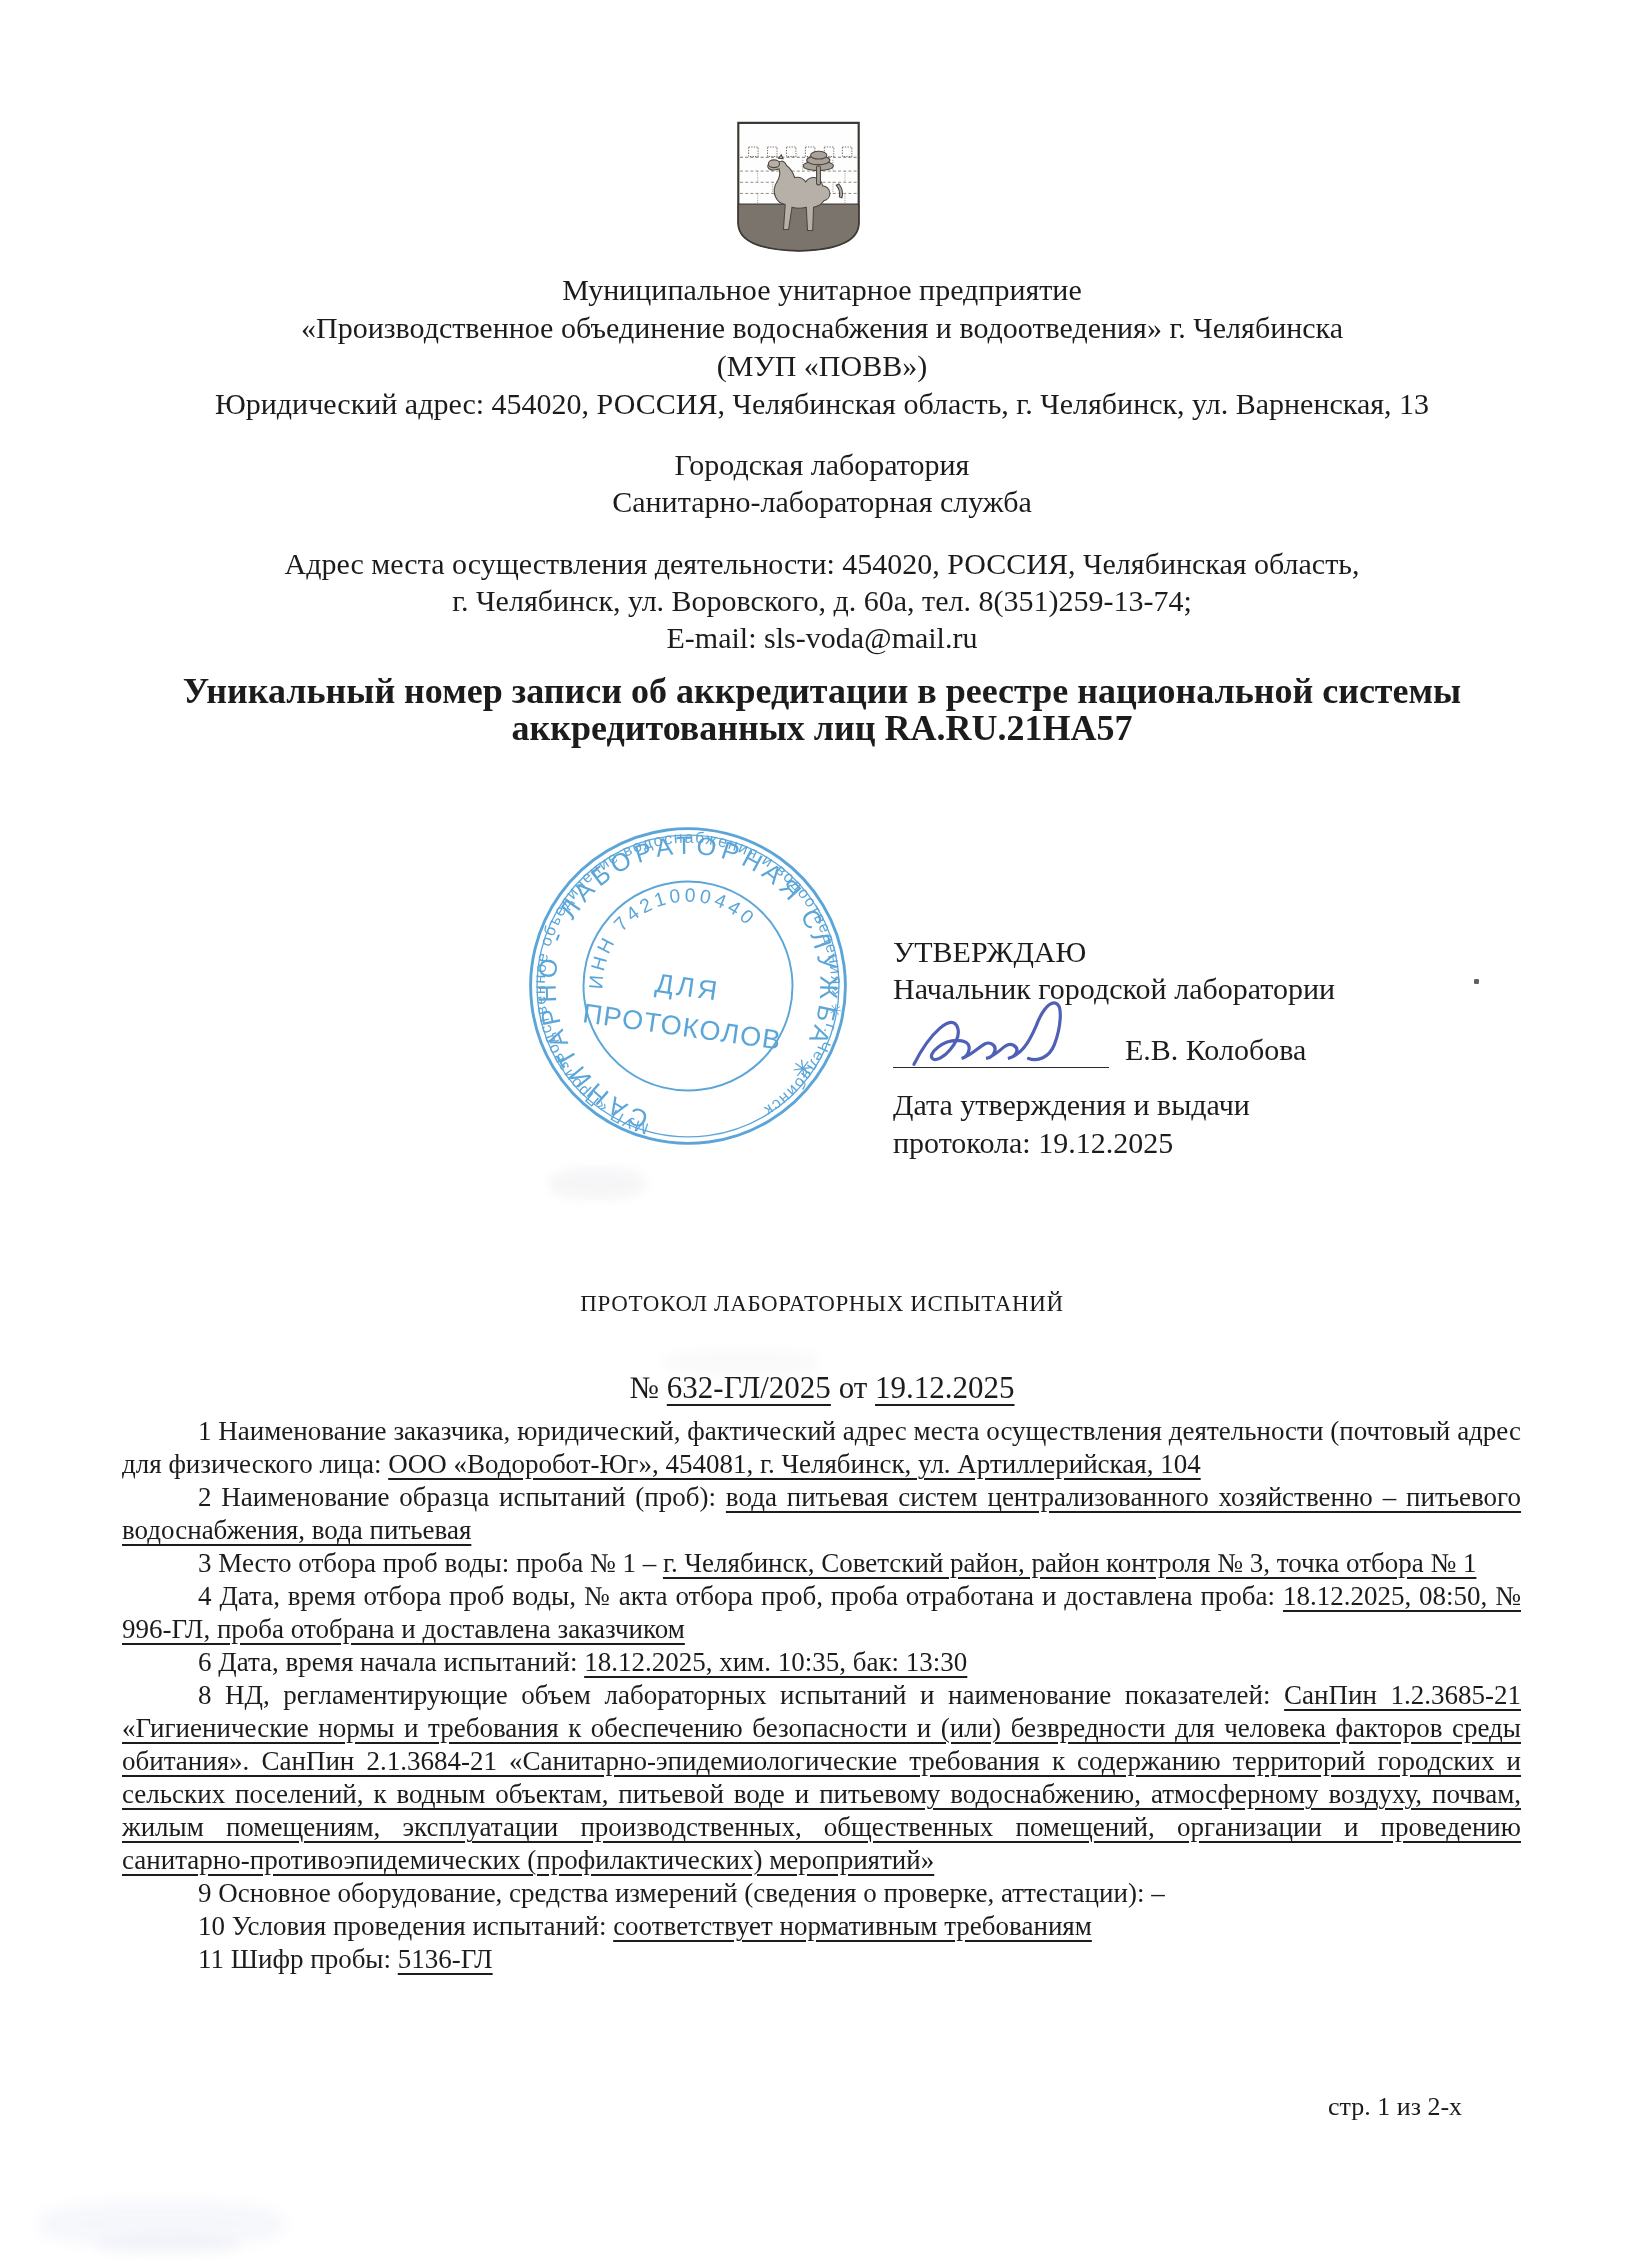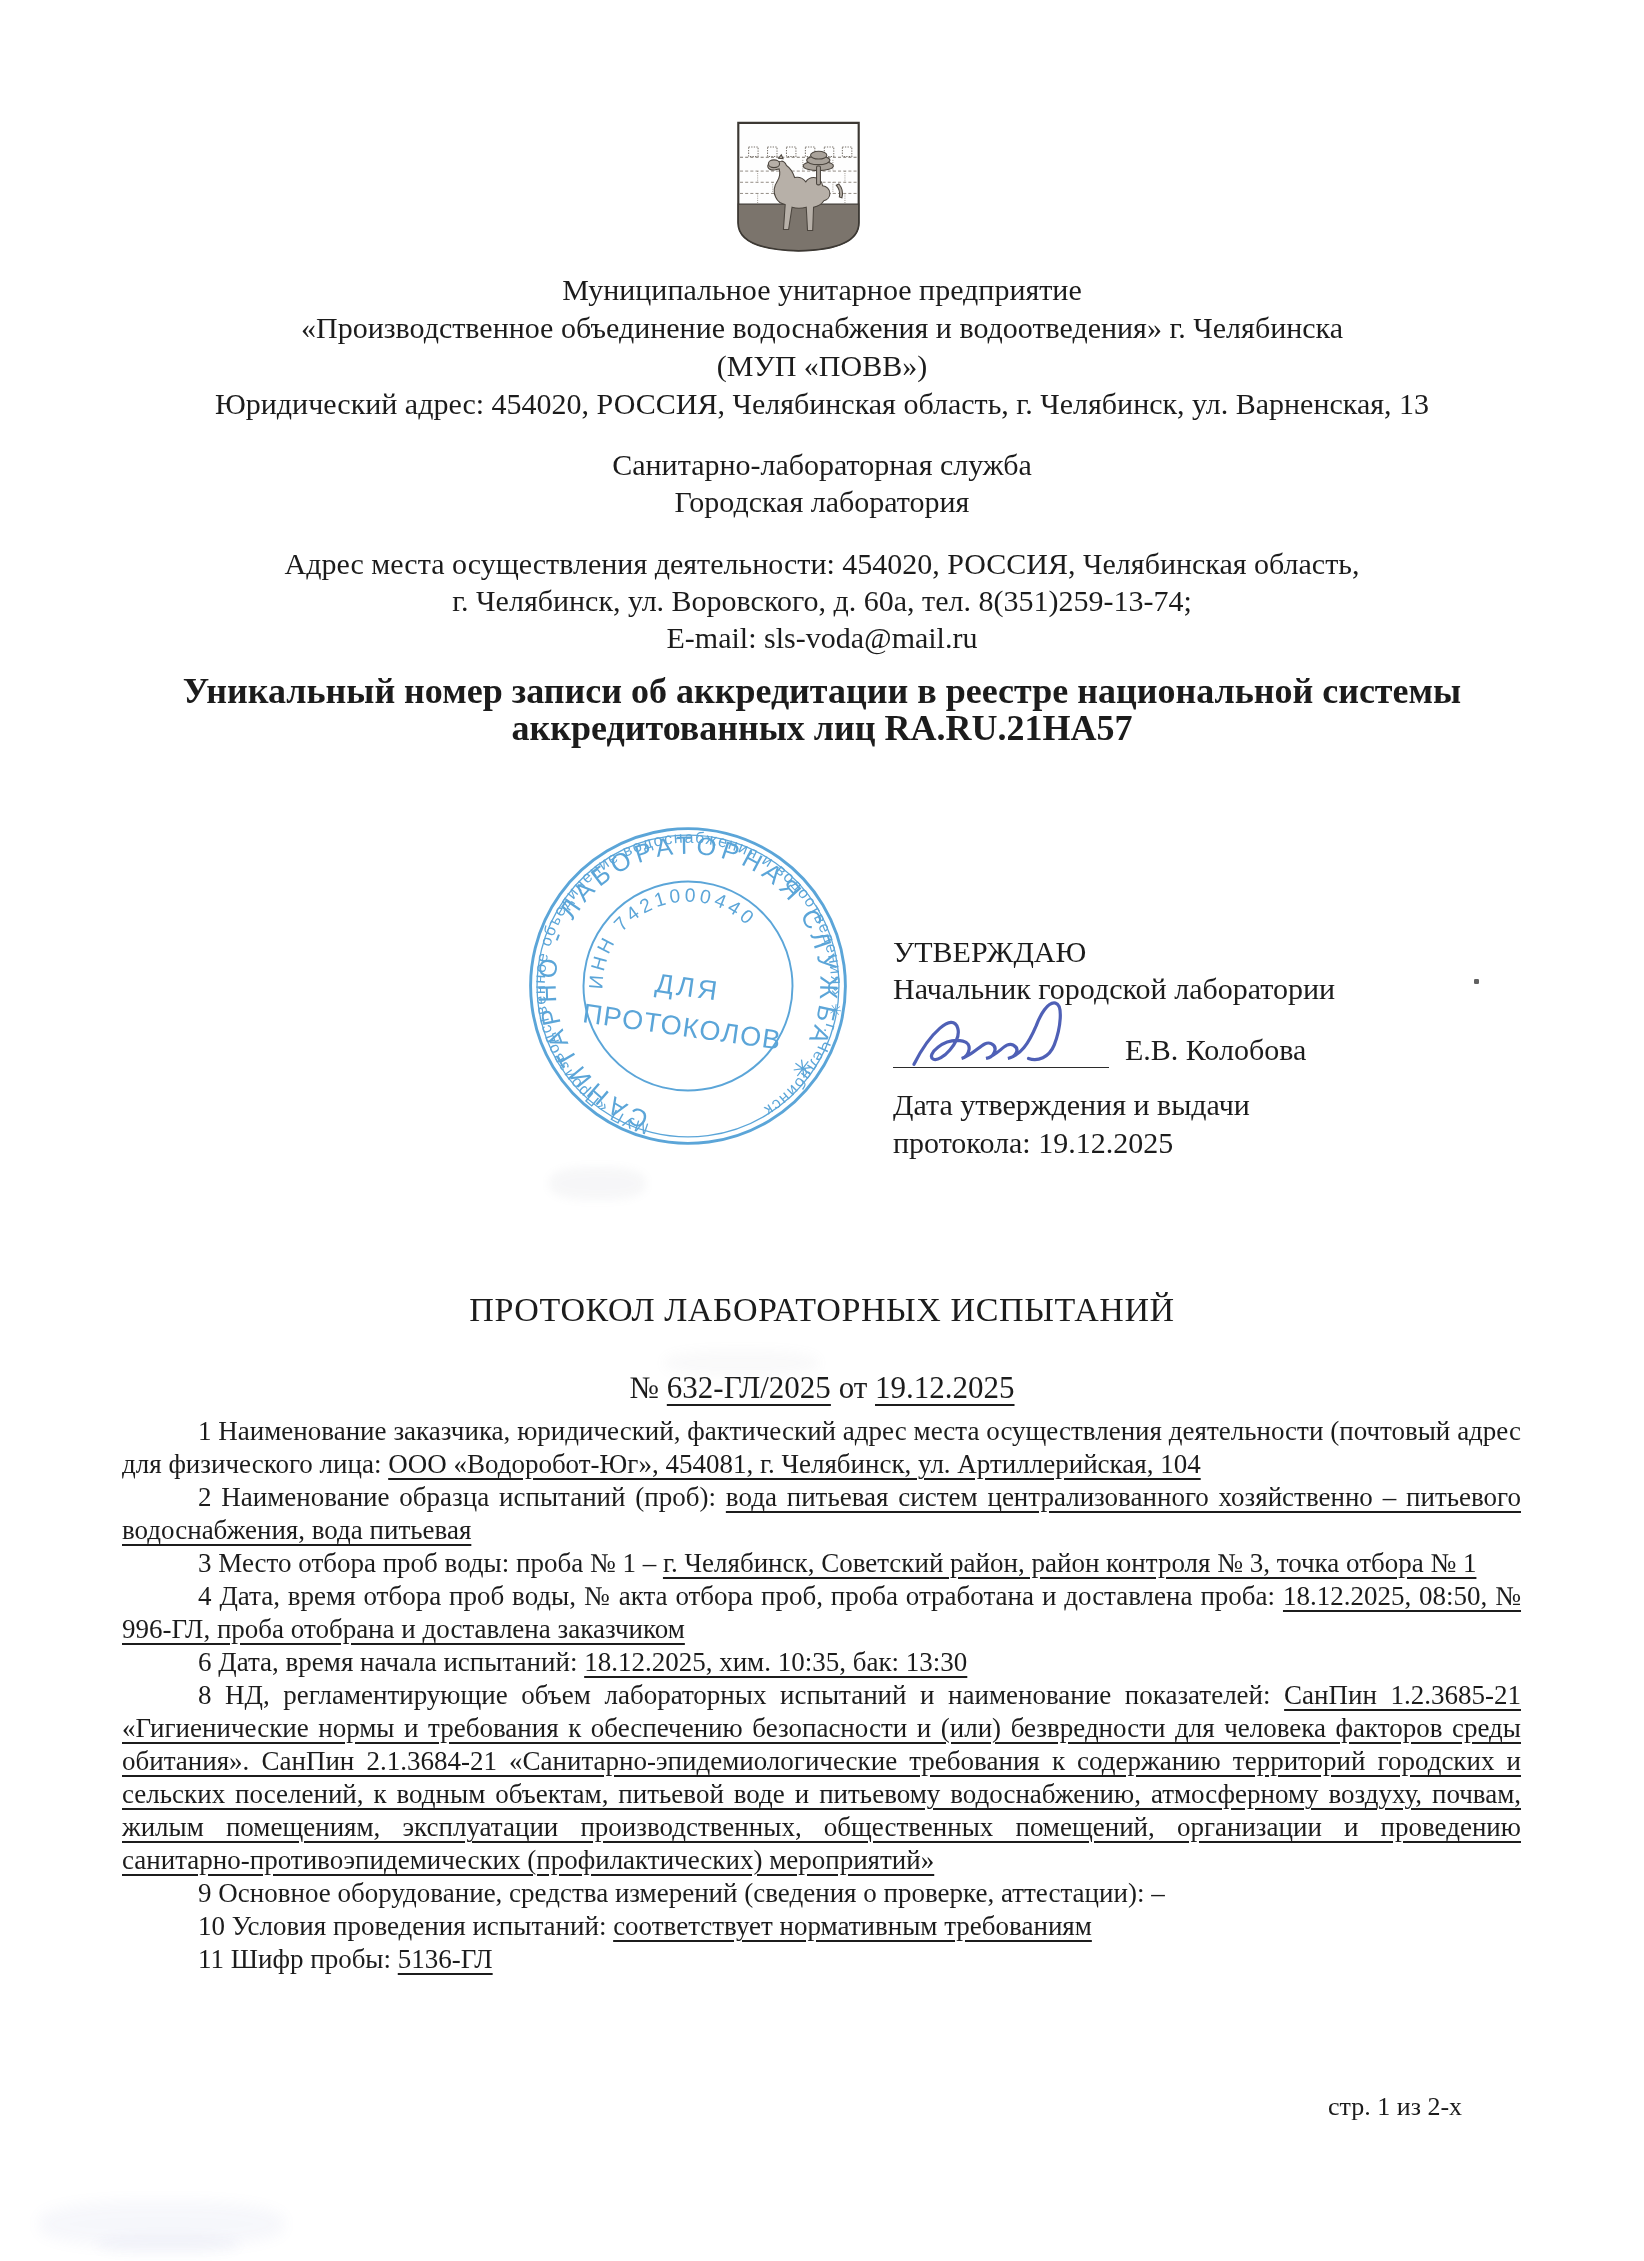--- a/index.html
+++ b/index.html
@@ -7,21 +7,21 @@
     width:1644px;height:2261px;position:relative;background:#ffffff;
     font-family:"Liberation Serif",serif;color:#1c1c1c;overflow:hidden;
   }
   .abs{position:absolute;}
   .center{left:0;width:1644px;text-align:center;}
   .b{font-weight:normal;}
   #org-block{top:271px;font-size:30px;line-height:38px;}
   #service-block{top:446px;font-size:30px;line-height:37px;}
   #addr-block{top:545px;font-size:30px;line-height:37px;}
   #accr-block{top:673px;font-size:36px;line-height:37px;font-weight:bold;}
-  #title{top:1291px;font-size:34px;letter-spacing:0.6px;}
+  #title{top:1291px;font-size:23px;letter-spacing:0.6px;}
   #number-line{top:1370px;font-size:31px;}
   #number-line .uv{text-decoration-thickness:2.3px;text-underline-offset:5.8px;}
   #body{left:122px;top:1415px;width:1399px;font-size:27px;line-height:33px;text-align:justify;}
   #body p{margin:0;text-indent:76px;}
   .uv{text-decoration:underline;text-decoration-thickness:1.6px;text-underline-offset:4.5px;text-align:center;}
   #approval{left:893px;top:935px;width:580px;height:232px;font-size:30px;}
   #approval .line{position:absolute;left:0;white-space:nowrap;}
   #sig-underline{position:absolute;left:0;top:132px;width:216px;border-top:1.9px solid #2b2b2b;}
   #signature-svg{position:absolute;left:11.6px;top:57px;}
   #approver-name{position:absolute;left:232px;top:98px;white-space:nowrap;}
@@ -102,22 +102,22 @@
 </div>
 
 <div class="abs center b" id="org-block">
   <div>Муниципальное унитарное предприятие</div>
   <div>«Производственное объединение водоснабжения и водоотведения» г. Челябинска</div>
   <div>(МУП «ПОВВ»)</div>
   <div>Юридический адрес: 454020, РОССИЯ, Челябинская область, г. Челябинск, ул. Варненская, 13</div>
 </div>
 
 <div class="abs center b" id="service-block">
+  <div>Городская лаборатория</div>
   <div>Санитарно-лабораторная служба</div>
-  <div>Городская лаборатория</div>
 </div>
 
 <div class="abs center b" id="addr-block">
   <div>Адрес места осуществления деятельности: 454020, РОССИЯ, Челябинская область,</div>
   <div>г. Челябинск, ул. Воровского, д. 60а, тел. 8(351)259-13-74;</div>
   <div>E-mail: sls-voda@mail.ru</div>
 </div>
 
 <div class="abs center" id="accr-block">
   <div>Уникальный номер записи об аккредитации в реестре национальной системы</div>

